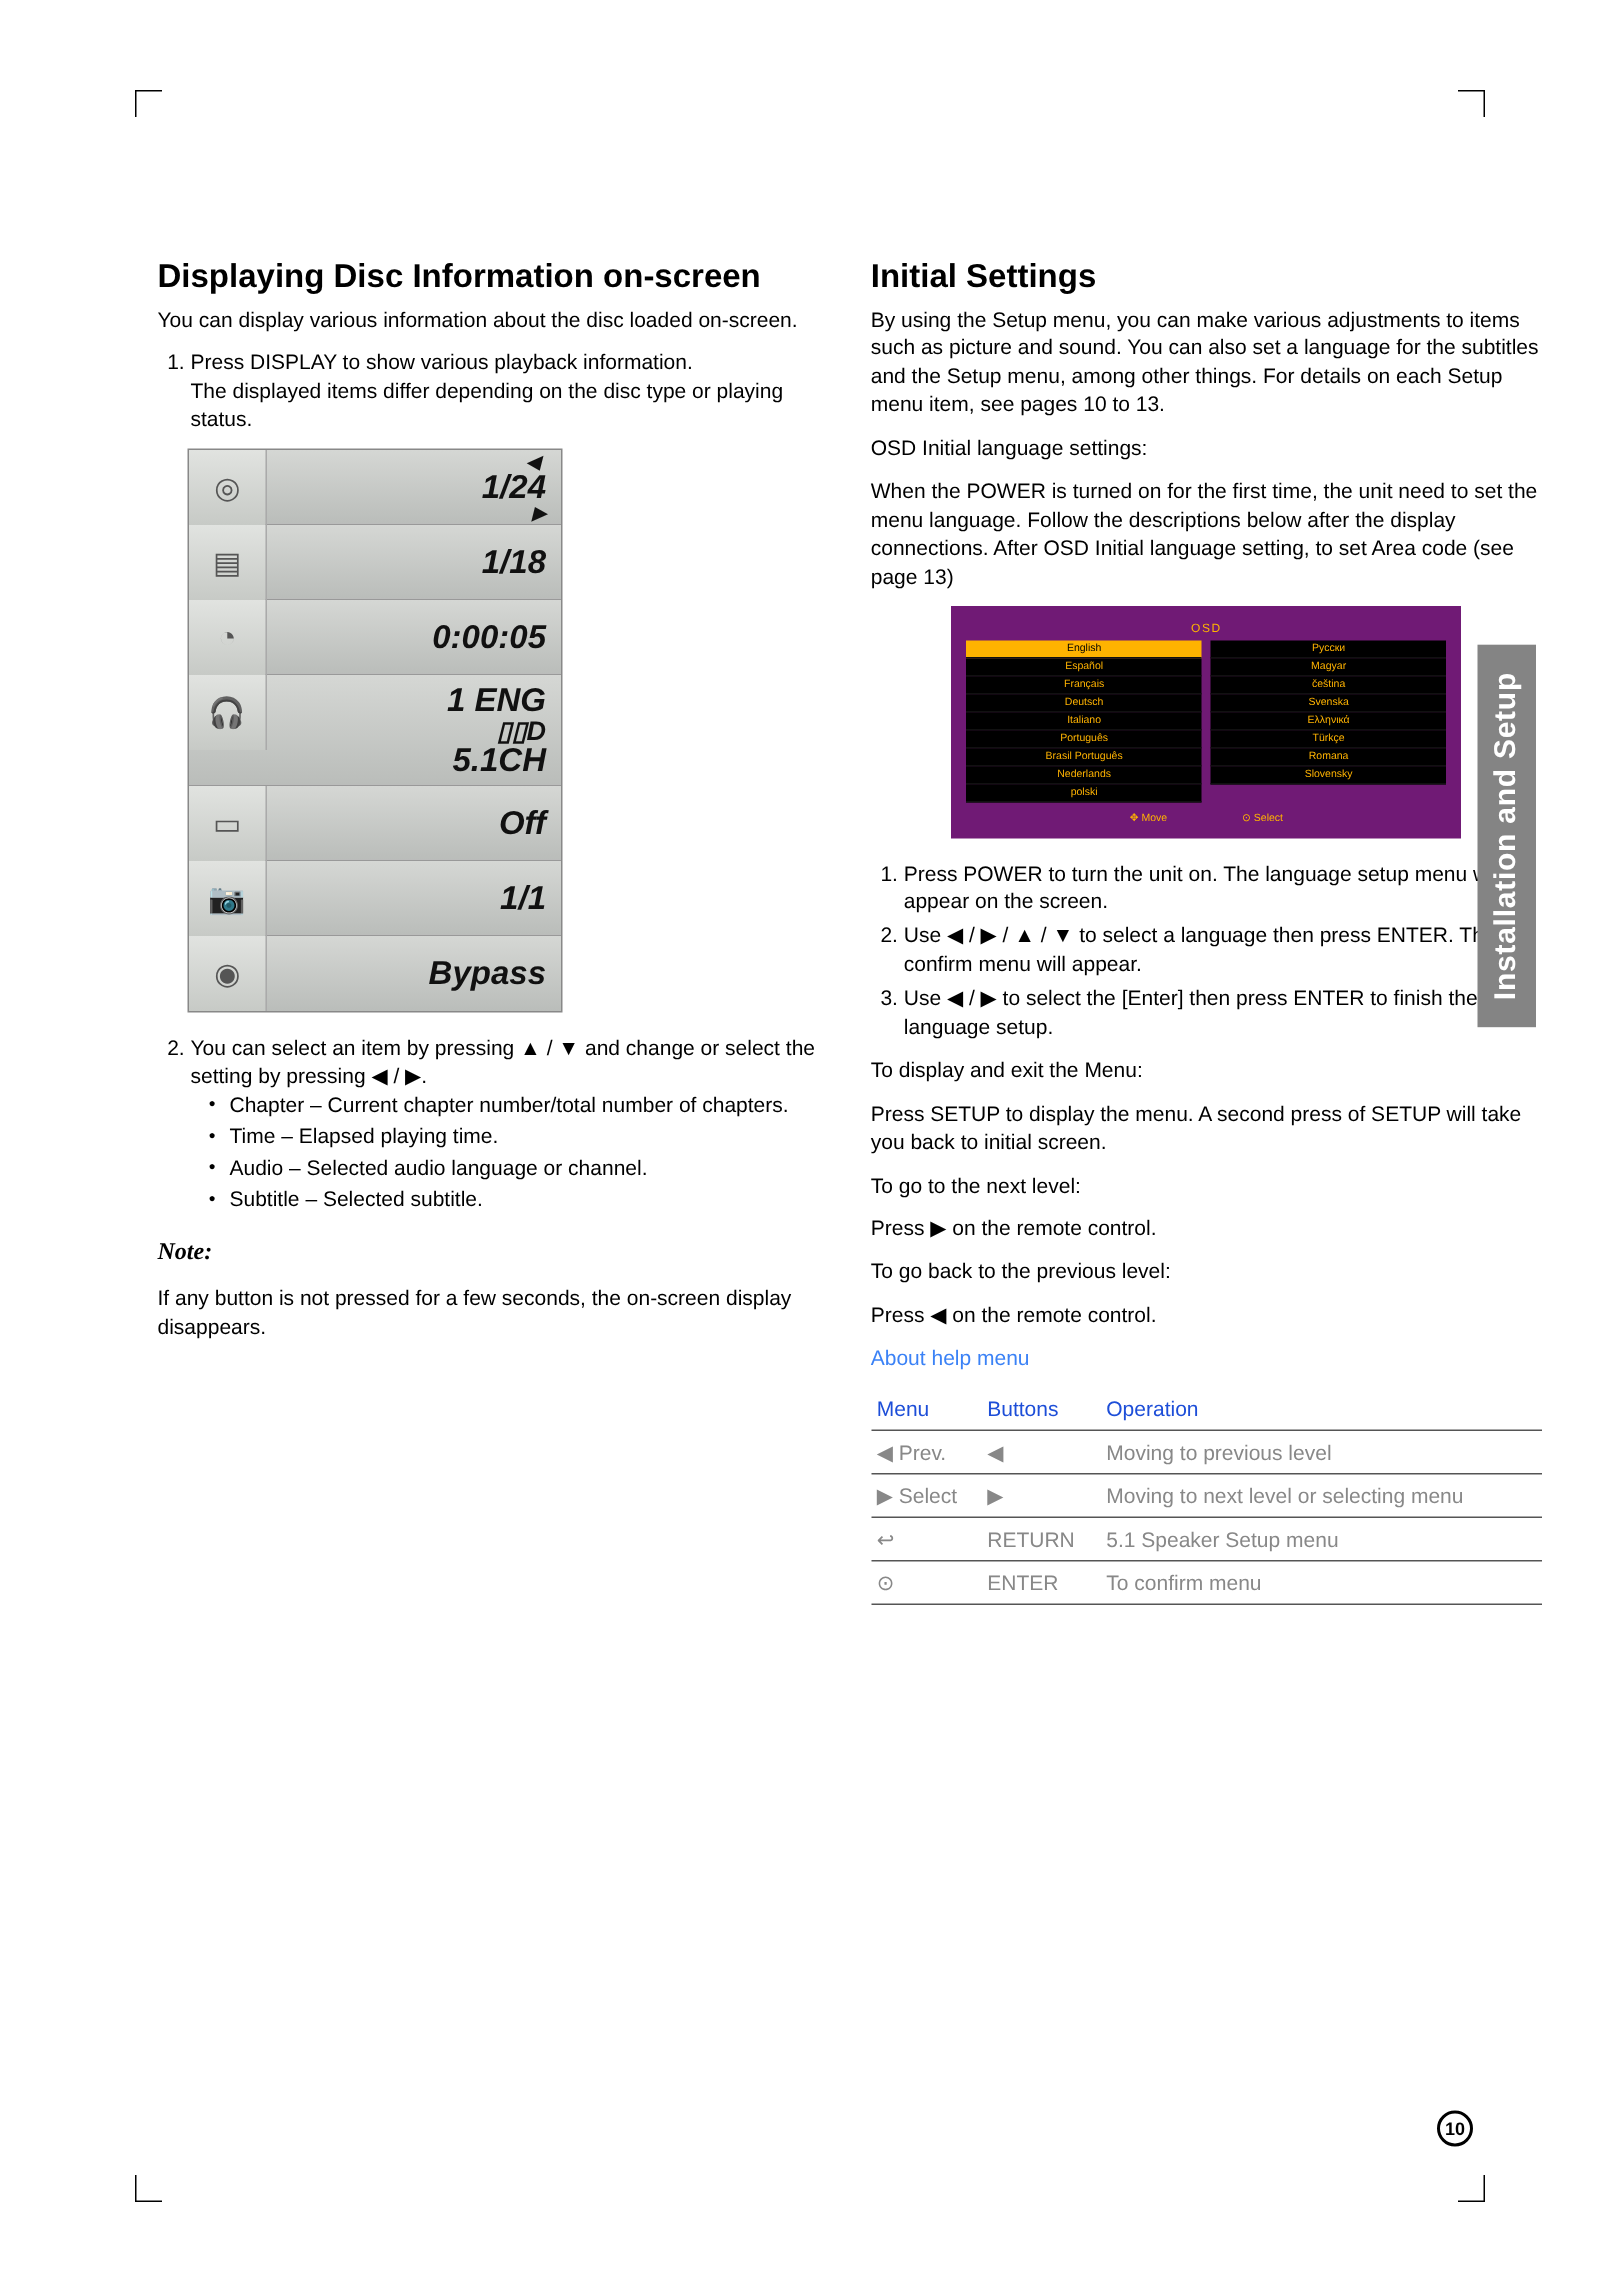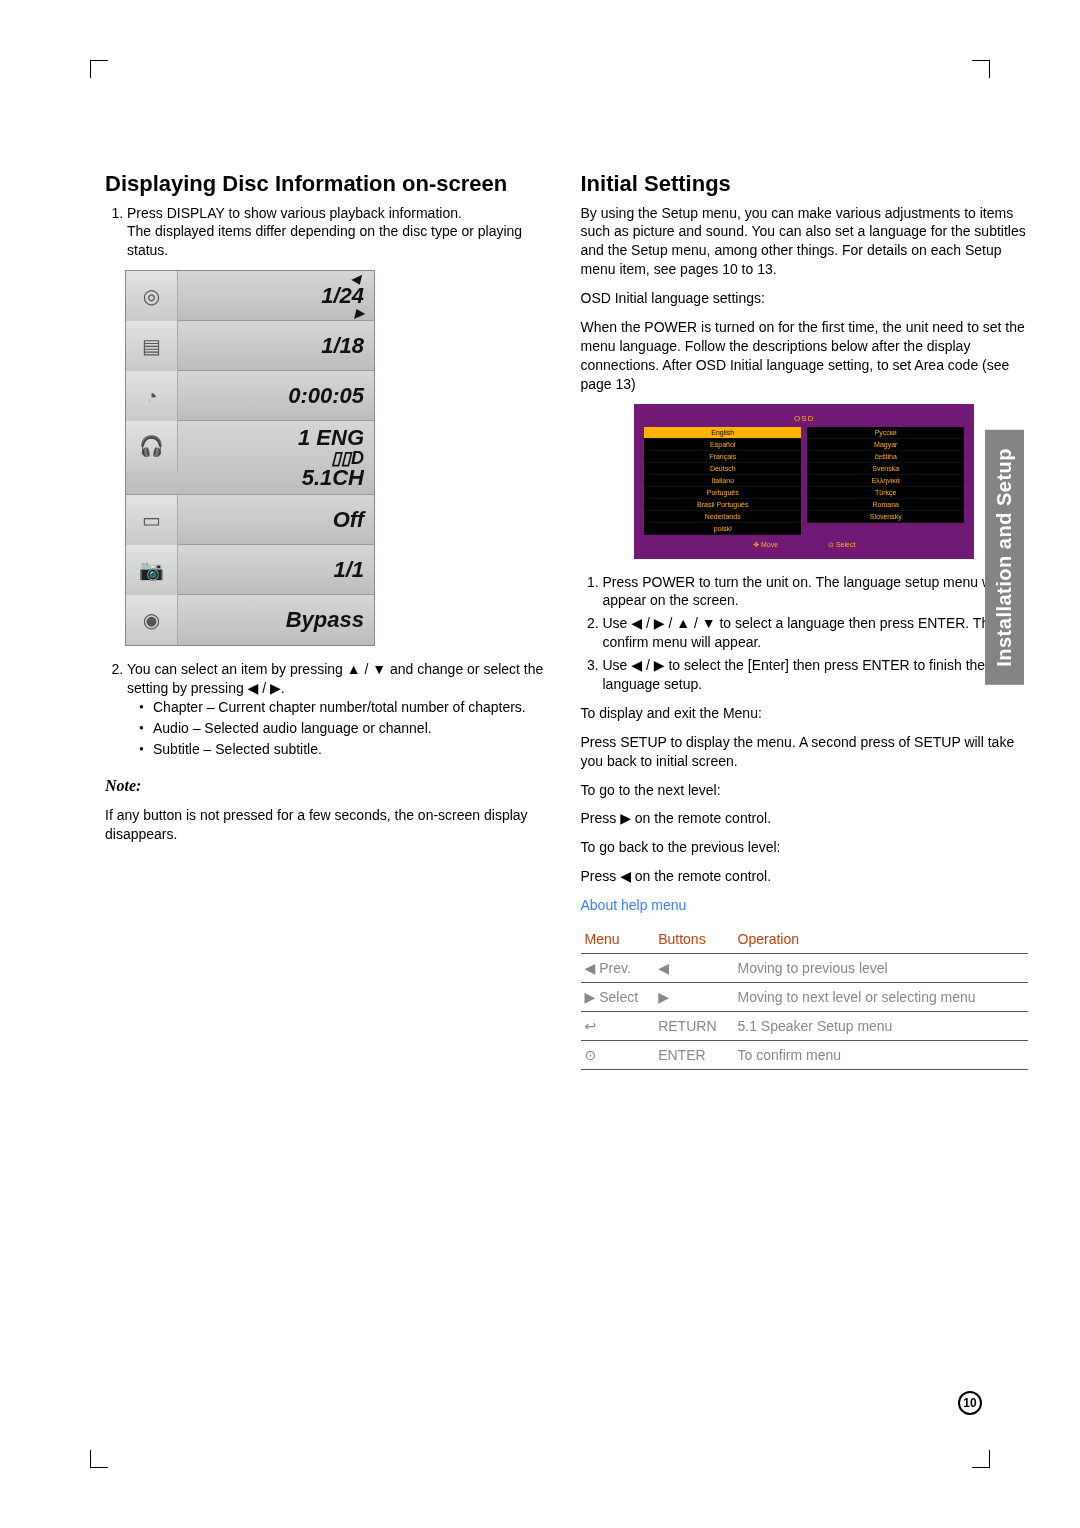--- a/index.html
+++ b/index.html
@@ -36,43 +36,44 @@
   .lang-osd .title { color: #ffb300; text-align: center; font-size: 8px; margin-bottom: 4px; letter-spacing:1px; }
   .lang-cols { display: flex; gap: 6px; }
   .lang-coll, .lang-colr { flex: 1; }
   .lang-item { background: #000; color: #ffb300; font-size: 7px; text-align: center; padding: 2px 0; border-bottom:1px solid #111; }
   .lang-item.sel { background: #ffb300; color: #000; }
   .lang-foot { color: #ffb300; font-size: 7px; display: flex; justify-content: center; gap: 50px; margin-top: 6px; }
 
   
   table.help { width: 100%; border-collapse: collapse; margin-top: 4px; color: #888; font-size: 14px; }
   table.help th, table.help td { text-align: left; padding: 6px 4px; vertical-align: top; border-bottom: 1px solid #555; font-weight: normal; }
-  table.help th { color: #c2410c; }
+  table.help th { color: #1d4ed8; }
   .grey { color: #888; }
 
   
   .sidetab { position: absolute; right: 56px; top: 430px; background: #848484; color: #fff; font-weight: bold; font-size: 20px; writing-mode: vertical-rl; transform: rotate(180deg); padding: 18px 8px; letter-spacing: 0.5px; }
 
   
-  .pagenum { position: absolute; right: 98px; bottom: 113px; width: 24px; height: 24px; border: 2px solid #000; border-radius: 50%; display: flex; align-items: center; justify-content: center; font-size: 12px; font-weight: bold; }
+  .pagenum { position: absolute; right: 98px; bottom: 97px; width: 24px; height: 24px; border: 2px solid #000; border-radius: 50%; display: flex; align-items: center; justify-content: center; font-size: 12px; font-weight: bold; }
 
   .arrows { font-family: "Arial"; }
 </style>
 </head>
 <body>
 
 <div class="crop-tl"></div>
 <div class="crop-tr"></div>
 <div class="crop-bl"></div>
 <div class="crop-br"></div>
 
 <div class="page">
 
   <div class="col">
     <h2>Displaying Disc Information on-screen</h2>
+    <p>You can display various information about the disc loaded on-screen.</p>
 
     <ol>
       <li>
         <span>Press DISPLAY to show various playback information.</span><br>
         <span>The displayed items differ depending on the disc type or playing status.</span>
       </li>
     </ol>
 
     <div class="osd-disc">
       <div class="osd-row std">
@@ -111,20 +112,21 @@
         <div class="osd-icon">◉</div>
         <div class="osd-val">Bypass</div>
       </div>
     </div>
 
     <ol start="2">
       <li>
         <span class="arrows">You can select an item by pressing ▲ / ▼ and change or select the setting by pressing ◀ / ▶.</span>
         <ul class="bullets">
           <li>Chapter – Current chapter number/total number of chapters.</li>
+          <li>Time – Elapsed playing time.</li>
           <li>Audio – Selected audio language or channel.</li>
           <li>Subtitle – Selected subtitle.</li>
         </ul>
       </li>
     </ol>
 
     <p class="note-head">Note:</p>
     <p>If any button is not pressed for a few seconds, the on-screen display disappears.</p>
   </div>
 

